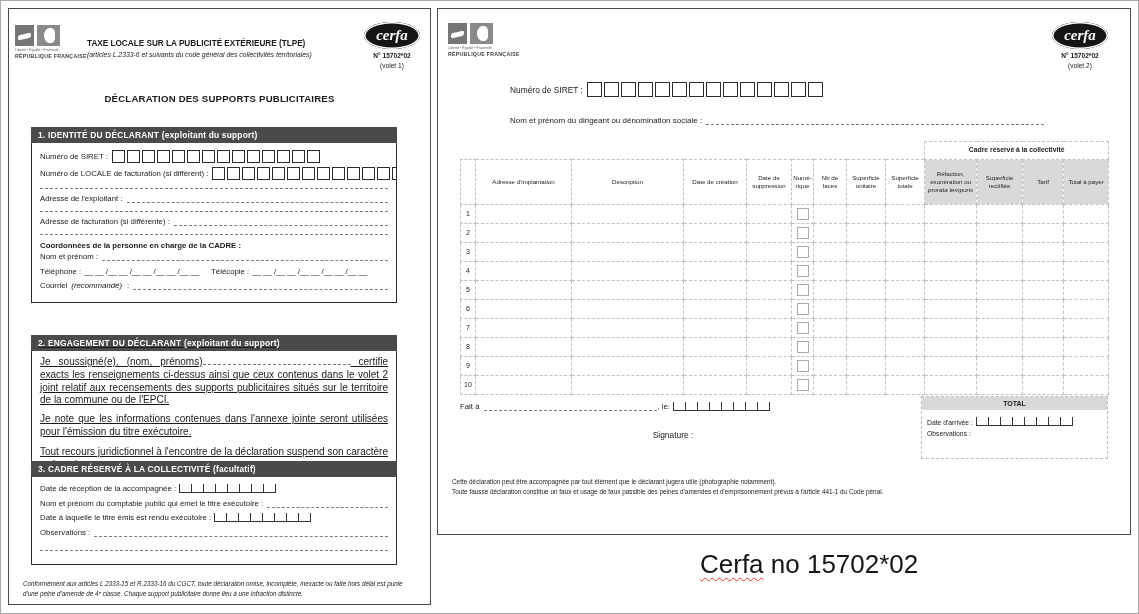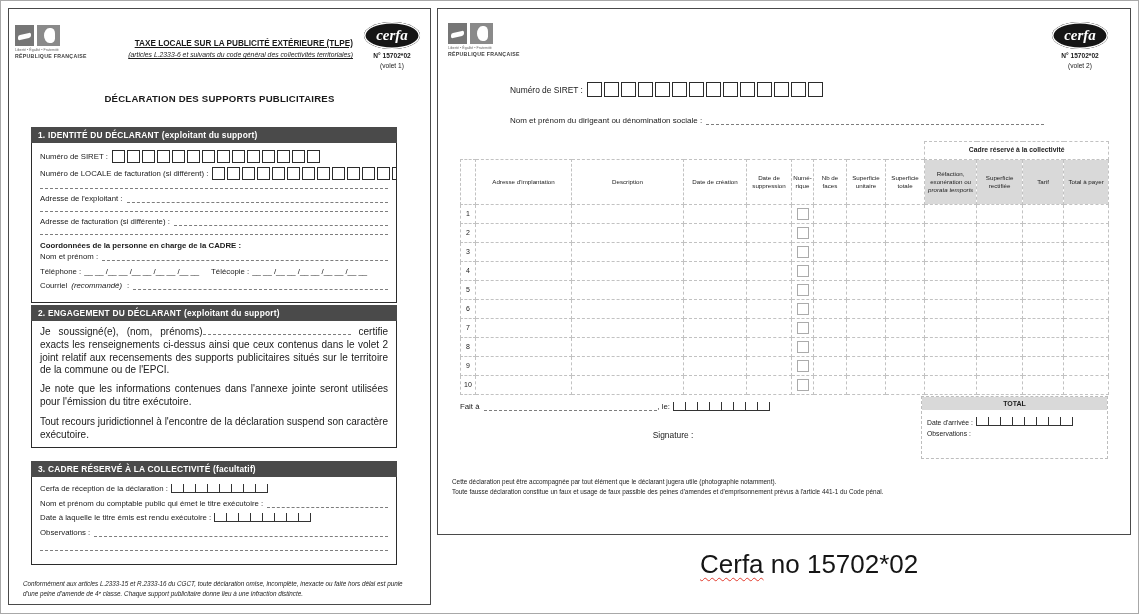--- a/index.html
+++ b/index.html
@@ -25,21 +25,21 @@
 
   
   .cerfa{position:absolute;text-align:center;}
   .cerfa-ellipse{width:56px;height:27px;background:#161616;border-radius:50%;margin:0 auto;
     display:flex;align-items:center;justify-content:center;box-shadow:inset 0 0 0 1.5px #fff,inset 0 0 0 4px #161616;}
   .cerfa-word{color:#fff;font-family:"Liberation Serif","DejaVu Serif",serif;font-style:italic;font-weight:bold;font-size:15px;}
   .cerfa-num{font-size:6.6px;font-weight:bold;margin-top:3px;}
   .cerfa-volet{font-size:6.6px;margin-top:3px;}
 
   
-  .titleblock{position:absolute;left:78px;top:30px;width:266px;text-align:right;text-decoration:underline;}
+  .titleblock{position:absolute;left:78px;top:30px;width:266px;text-align:left;}
   .t-main{font-size:8.2px;font-weight:bold;}
   .t-sub{font-size:6.8px;font-style:italic;margin-top:3px;}
   .heading{position:absolute;left:0;right:0;top:84px;text-align:center;font-size:9.6px;font-weight:bold;letter-spacing:.2px;}
 
   
   .section{position:absolute;left:22px;width:366px;box-sizing:border-box;}
   .sec-head{background:#4a4a4a;color:#fff;font-weight:bold;font-size:8.4px;padding:3px 6px 3px 7px;letter-spacing:.2px;}
   .sec-body{border:1.5px solid #2b2b2b;border-top:none;padding:5px 8px;font-size:7.8px;box-sizing:border-box;overflow:hidden;background:#fff;}
   #sec1-body{height:160px;}
   #sec2-body{height:127px;}
@@ -184,21 +184,21 @@
       </div>
       <div class="frow mt5">
         <span class="flabel">Courriel</span>
         <span class="flabel ital" style="margin-left:4px;">(recommandé)</span>
         <span class="flabel" style="margin-left:5px;">:</span>
         <div class="dots"></div>
       </div>
     </div>
   </div>
 
-  <div class="section" style="top:296px;">
+  <div class="section" style="top:326px;text-decoration:underline;">
     <div class="sec-head">2. ENGAGEMENT DU DÉCLARANT (exploitant du support)</div>
     <div class="sec-body" id="sec2-body">
       <div class="para"><span>Je soussigné(e), (nom, prénoms)</span><span class="inline-dots"></span><span> certifie exacts les renseignements ci-dessus ainsi que ceux contenus dans le volet 2 joint relatif aux recensements des supports publicitaires situés sur le territoire de la commune ou de l'EPCI.</span></div>
       <div class="para mt6">Je note que les informations contenues dans l'annexe jointe seront utilisées pour l'émission du titre exécutoire.</div>
       <div class="para mt7">Tout recours juridictionnel à l'encontre de la déclaration suspend son caractère exécutoire.</div>
       <div class="frow mt7">
         <span class="flabel">Fait à</span>
         <div class="dots"></div>
         <span class="flabel">, le</span>
         <div class="comb">
@@ -214,21 +214,21 @@
         <span class="spacer-r"></span>
       </div>
       <div class="sig-center mt8">Signature :</div>
     </div>
   </div>
 
   <div class="section" style="top:452px;">
     <div class="sec-head">3. CADRE RÉSERVÉ À LA COLLECTIVITÉ (facultatif)</div>
     <div class="sec-body" id="sec3-body">
       <div class="frow c mt2">
-        <span class="flabel">Cerfa de réception de la déclaration :</span>
+        <span class="flabel">Date de réception de la accompagnée :</span>
         <div class="comb">
             <div class="cc"></div>
             <div class="cc"></div>
             <div class="cc"></div>
             <div class="cc"></div>
             <div class="cc"></div>
             <div class="cc"></div>
             <div class="cc"></div>
             <div class="cc"></div>
           </div>

